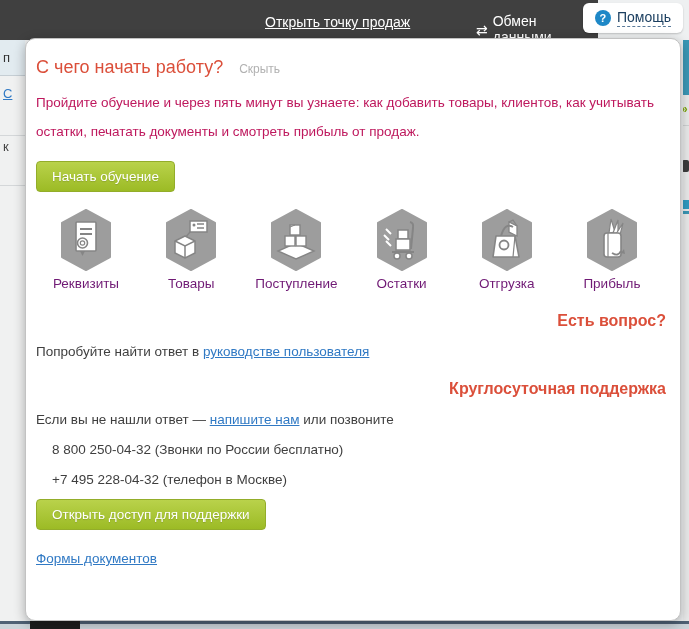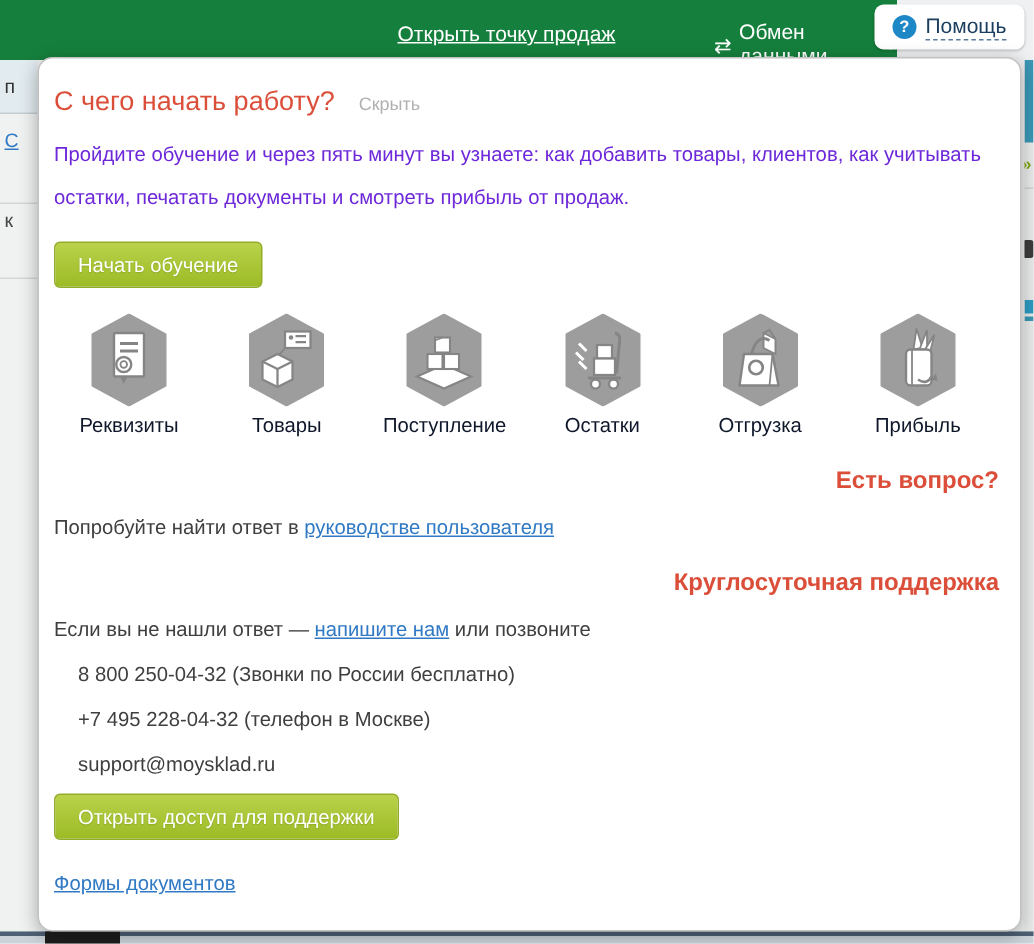--- a/index.html
+++ b/index.html
@@ -2,21 +2,21 @@
 <html><head>
 <meta charset="utf-8">
 <style>
   html,body{margin:0;padding:0;}
   body{
     width:689px;height:629px;position:relative;overflow:hidden;
     font-family:"Liberation Sans",sans-serif;
     background:#eef0f1;
   }
   
-  .top-bar{position:absolute;top:0;left:0;width:598px;height:40px;background:#15803d;}
+  .top-bar{position:absolute;top:0;left:0;width:598px;height:40px;background:#404040;}
   .top-link-pos{
     position:absolute;left:265px;top:14px;color:#fff;font-size:14px;
     text-decoration:underline;cursor:pointer;white-space:nowrap;
   }
   .exchange-wrap{position:absolute;left:476px;top:13px;color:#fff;font-size:14px;display:flex;align-items:center;gap:5px;cursor:pointer;}
   .exchange-icon{font-size:14px;line-height:14px;}
   .exchange-label{border-bottom:1px dashed rgba(255,255,255,.85);padding-bottom:1px;}
   .caret-down{font-size:8px;margin-left:2px;}
   
   .help-tab{
@@ -53,33 +53,33 @@
   
   .modal{
     position:absolute;left:25px;top:38px;width:656px;height:583px;background:#fff;
     border:1px solid #c2c2c2;border-radius:10px;box-sizing:border-box;
     box-shadow:0 3px 12px rgba(0,0,0,.3);
     padding:18px 14px 0 10px;
   }
   .modal-title-row{display:flex;align-items:baseline;gap:16px;}
   .modal-title{color:#db4f3a;font-size:18px;font-weight:normal;margin:0;}
   .hide-link{color:#b1b1b1;font-size:12px;cursor:pointer;}
-  .intro{color:#6d28d9;font-size:13.5px;line-height:29px;margin:10px 0 0 0;max-width:640px;}
+  .intro{color:#be185d;font-size:13.5px;line-height:29px;margin:10px 0 0 0;max-width:640px;}
   .btn-green{
     display:inline-block;margin-top:15px;
     background:linear-gradient(#b9d24b,#9cbb25);
     border:1px solid #93ad2a;border-radius:4px;color:#fff;font-size:13.5px;
     font-family:"Liberation Sans",sans-serif;
     padding:7px 15px;cursor:pointer;text-shadow:0 1px 1px rgba(0,0,0,.15);
   }
   
   .features{display:flex;justify-content:space-between;margin:17px 4px 0 0;}
   .feature{display:flex;flex-direction:column;align-items:center;width:100px;cursor:pointer;}
   .feature svg{display:block;}
-  .feature-label{margin-top:5px;font-size:13.5px;color:#0f172a;}
+  .feature-label{margin-top:5px;font-size:13.5px;color:#701a75;}
 
   .section-head{color:#db4f3a;font-size:16px;font-weight:bold;margin:21px 0 0 0;text-align:right;}
   .plain{color:#3f3f3f;font-size:13.5px;margin:14px 0 0 0;}
   a.blue,.blue-link{color:#3079c4;text-decoration:underline;cursor:pointer;}
   .contact-line{color:#3f3f3f;font-size:13.5px;margin:15px 0 0 16px;}
   .doc-forms{display:inline-block;margin-top:21px;font-size:13.5px;}
   .show-start{display:flex;align-items:center;gap:8px;margin-top:18px;color:#3f3f3f;font-size:13.5px;}
   .show-start input{width:13px;height:13px;margin:0;cursor:pointer;}
 </style>
 </head>
@@ -216,21 +216,20 @@
   </div>
 
   <h2 class="section-head">Есть вопрос?</h2>
   <p class="plain"><span>Попробуйте найти ответ в </span><span class="blue-link">руководстве пользователя</span></p>
 
   <h2 class="section-head">Круглосуточная поддержка</h2>
   <p class="plain"><span>Если вы не нашли ответ — </span><span class="blue-link">напишите нам</span><span> или позвоните</span></p>
 
   <p class="contact-line">8 800 250-04-32 (Звонки по России бесплатно)</p>
   <p class="contact-line">+7 495 228-04-32 (телефон в Москве)</p>
-  <p class="contact-line">support@moysklad.ru</p>
 
   <button class="btn-green" style="margin-top:12px">Открыть доступ для поддержки</button>
 
   <br>
   <span class="blue-link doc-forms">Формы документов</span>
 
 
 </div>
 
 </body></html>

